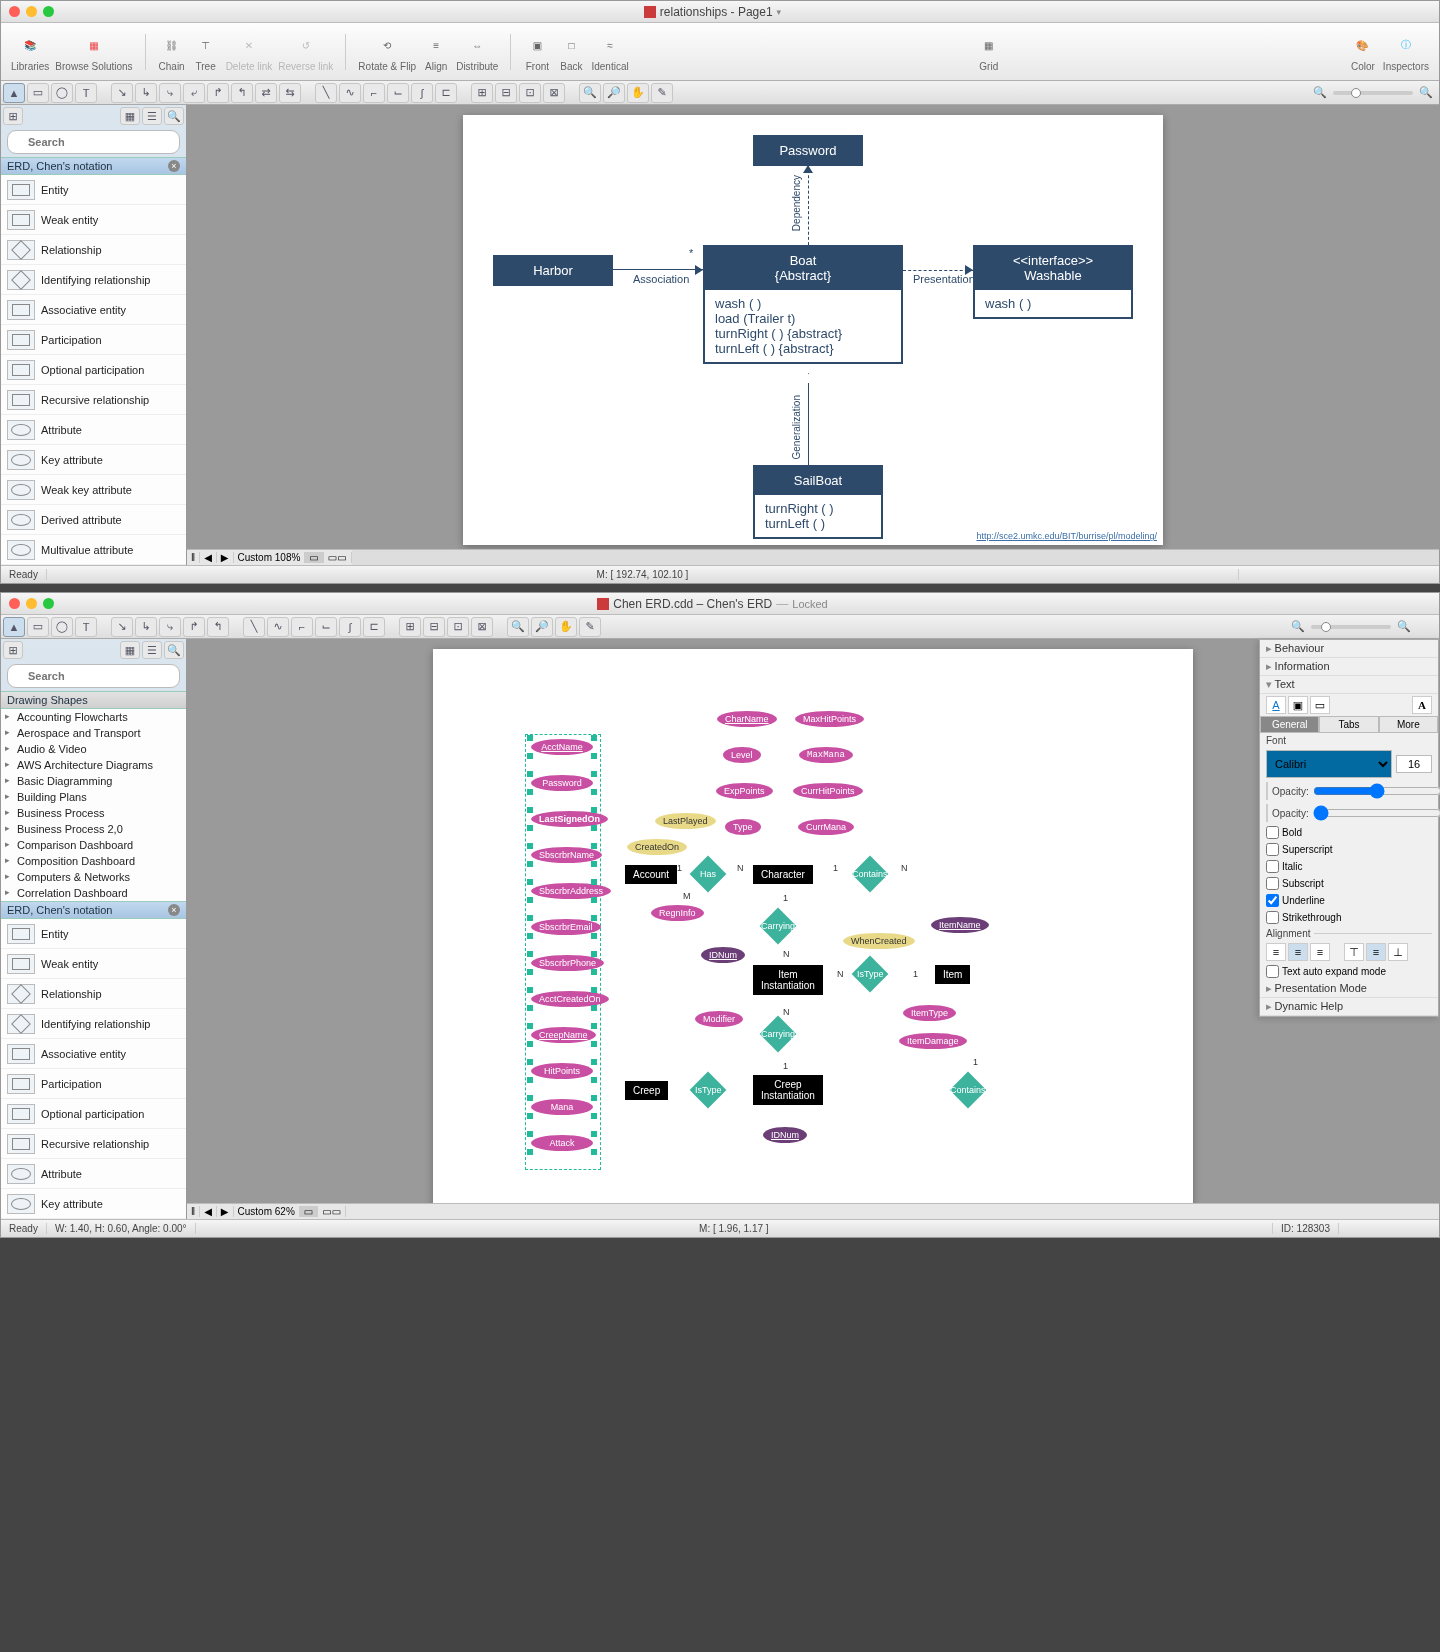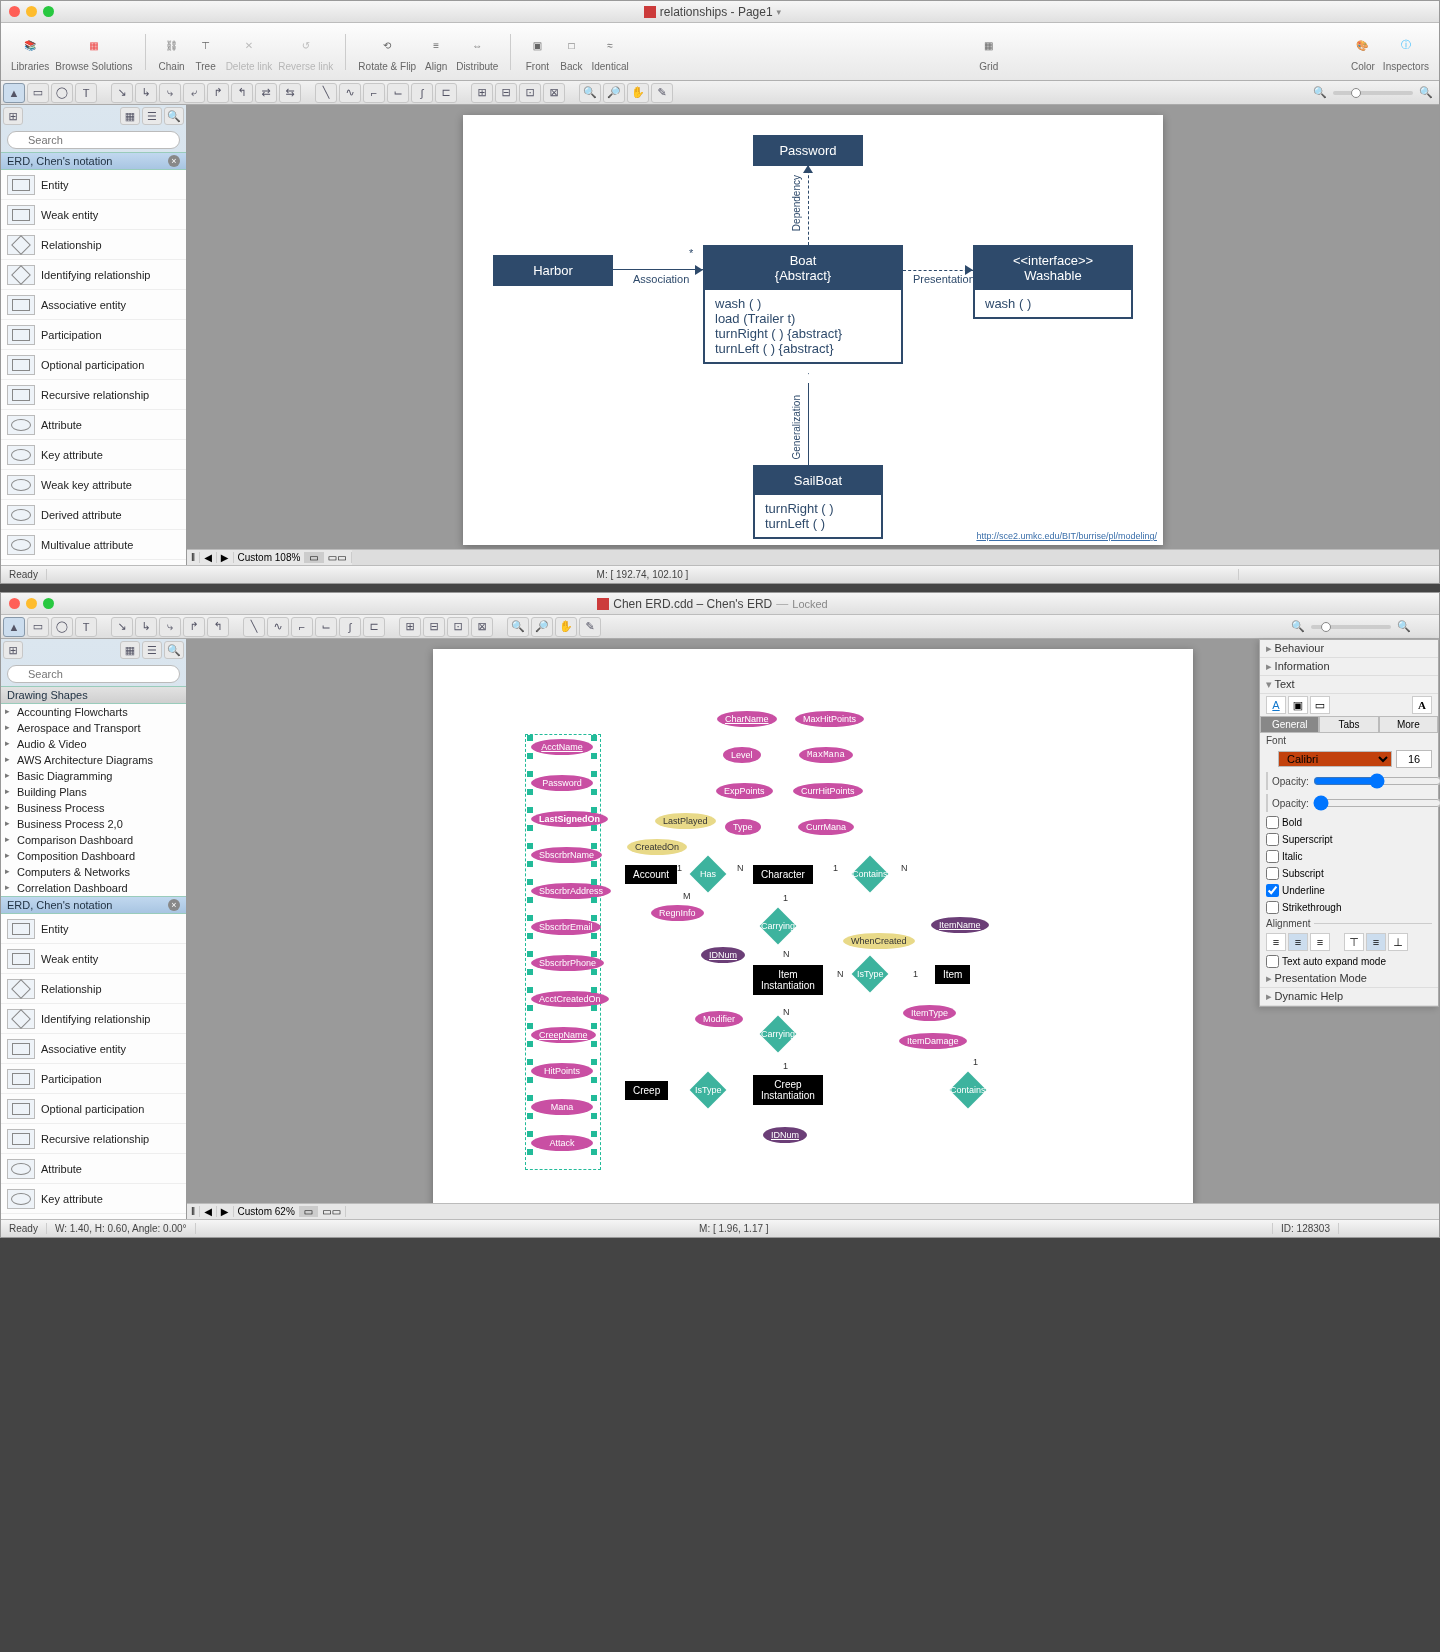--- a/index.html
+++ b/index.html
@@ -23,21 +23,21 @@
 .subtoolbar { height: 24px; background: linear-gradient(#f2f2f2, #dedede); display: flex; align-items: center; border-bottom: 1px solid #aaa; padding: 0 2px; gap: 2px; }
 .stb { width: 22px; height: 20px; background: #e9e9e9; border: 1px solid #c7c7c7; border-radius: 3px; display: flex; align-items: center; justify-content: center; font-size: 11px; color: #556; }
 .stb.sel { background: #cde; border-color: #89a; }
 .stb-gap { width: 10px; }
 
 .workspace { display: flex; height: 460px; background: #888; }
 .sidewrap { display: flex; flex-direction: column; width: 186px; background: linear-gradient(#dbe6ef, #c7d7e6); border-right: 1px solid #999; }
 .sidehead { display: flex; align-items: center; padding: 2px; gap: 2px; }
 .sidehead .stb { width: 20px; height: 18px; }
 .searchwrap { padding: 3px 6px; }
-.search { width: 100%; height: 18px; border-radius: 9px; border: 1px solid #bbb; padding: 0 18px 0 20px; font-size: 11px; background: #fff; }
+.search { width: 100%; height: 24px; border-radius: 9px; border: 1px solid #bbb; padding: 0 18px 0 20px; font-size: 11px; background: #fff; font-weight: bold; }
 
 .libheader { background: linear-gradient(#c1d8ef, #a8c5e2); padding: 2px 6px; font-size: 11px; color: #234; display: flex; align-items: center; justify-content: space-between; border-top: 1px solid #9cb; border-bottom: 1px solid #9cb; }
 .closex { width: 12px; height: 12px; background: #888; border-radius: 50%; color: #fff; font-size: 9px; display: flex; align-items: center; justify-content: center; }
 
 .shapelist { flex: 1; overflow: auto; background: #fdfdfd; }
 .shape-item { display: flex; align-items: center; padding: 3px 6px; border-bottom: 1px solid #eee; font-size: 11px; color: #222; gap: 6px; height: 30px; }
 .shape-thumb { width: 28px; height: 20px; border: 1px solid #bbb; background: #eef3f8; display: flex; align-items: center; justify-content: center; }
 .shape-thumb.ellipse div { width: 20px; height: 12px; border: 1px solid #888; border-radius: 50%; }
 .shape-thumb.diamond div { width: 14px; height: 14px; border: 1px solid #888; transform: rotate(45deg); }
 .shape-thumb.rect div { width: 18px; height: 12px; border: 1px solid #888; }
@@ -82,21 +82,21 @@
 
 .inspector { position: absolute; width: 180px; background: #f0f0f0; border: 1px solid #aaa; font-size: 11px; box-shadow: -2px 2px 6px rgba(0,0,0,.15); right: 0; top: 0; }
 .insp-sec { padding: 2px 6px; border-bottom: 1px solid #ddd; color: #333; }
 .insp-sec.trig::before { content: "▸ "; color: #888; }
 .insp-sec.open::before { content: "▾ "; color: #888; }
 .insp-row { display: flex; align-items: center; padding: 2px 6px; gap: 4px; }
 .insp-tabs { display: flex; background: #ddd; }
 .insp-tab { flex: 1; text-align: center; padding: 2px; font-size: 10px; border: 1px solid #bbb; background: #e8e8e8; }
 .insp-tab.active { background: #888; color: #fff; }
 .insp-btn { width: 20px; height: 18px; border: 1px solid #ccc; background: #fff; display: inline-flex; align-items: center; justify-content: center; font-size: 11px; }
-.insp-select { flex: 1; height: 16px; border: 1px solid #bbb; background: #c2410c; font-size: 11px; padding: 0 4px; margin-left: 12px; }
+.insp-select { flex: 1; height: 28px; border: 1px solid #bbb; background: #0369a1; font-size: 11px; padding: 0 4px; }
 .insp-num { width: 36px; height: 18px; border: 1px solid #bbb; background: #fff; font-size: 11px; text-align: center; }
 .insp-check { display: flex; align-items: center; gap: 3px; font-size: 10px; width: 50%; }
 .insp-label { font-size: 10px; color: #444; }
 .insp-slider { flex: 1; height: 12px; }
 .insp-align-row { display: flex; gap: 2px; padding: 2px 6px; }
 
 
 .zoom-slider { width: 80px; height: 4px; background: #ccc; border-radius: 2px; position: relative; }
 .zoom-thumb { width: 10px; height: 10px; background: #fff; border: 1px solid #888; border-radius: 50%; position: absolute; top: -3px; }
 

